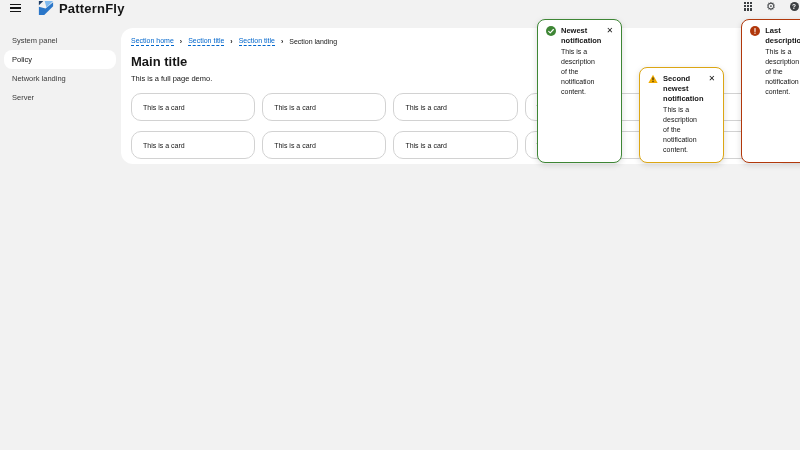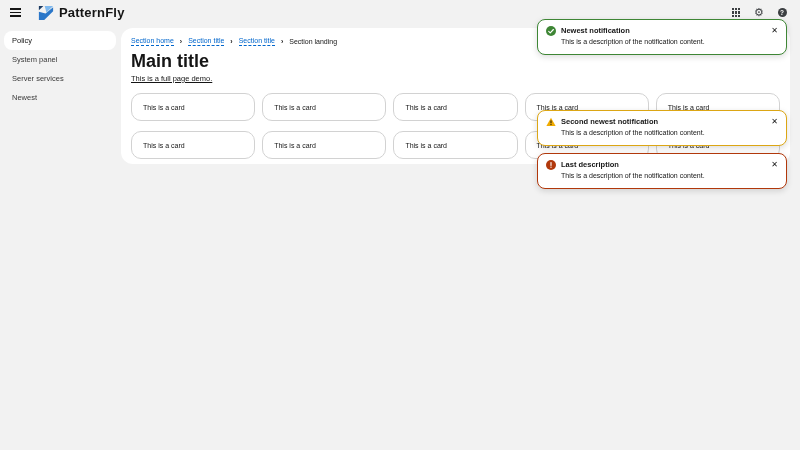--- a/index.html
+++ b/index.html
@@ -1,21 +1,21 @@
 <!DOCTYPE html>
 <html><head>
 <meta charset="utf-8">
 <style>
   * { margin:0; padding:0; box-sizing:border-box; font-family:"Liberation Sans", sans-serif; }
   html,body { width:800px; height:450px; }
   body { background:#f2f2f2; position:relative; overflow:hidden; color:#151515; }
 
   
   .masthead { position:absolute; top:0; left:0; width:800px; height:25px;
-              display:flex; align-items:center; padding:0 12px 0 10px; background:#f2f2f2; }
+              display:flex; align-items:flex-start; padding:0 0 0 10px; background:#f2f2f2; }
   .burger { width:16px; height:16px; border:0; background:none; cursor:pointer;
             display:flex; flex-direction:column; justify-content:center; gap:2px; }
   .burger span { display:block; width:11px; height:1.5px; background:#151515; }
   .brand { display:flex; align-items:center; gap:5px; margin-left:12px; }
   .brand svg { width:16px; height:16px; }
   .brand-text { font-size:13px; font-weight:700; letter-spacing:.2px; }
   .mast-spacer { flex:1; }
   .mast-toolbar { display:flex; align-items:center; gap:11px; }
   .icon-btn { border:0; background:none; cursor:pointer; width:12px; height:12px;
               display:flex; align-items:center; justify-content:center; color:#3c3f42; }
@@ -32,28 +32,28 @@
               color:#3a3a3a; border-radius:8px; cursor:pointer; }
   .nav-item.selected { background:#ffffff; color:#151515; }
 
   
   .panel { position:absolute; left:121px; top:28px; width:669px; height:136px;
            background:#ffffff; border-radius:12px; padding:9px 10px 10px 10px; overflow:hidden; }
   .breadcrumb { display:flex; align-items:center; gap:6px; font-size:7px; line-height:8px; margin-bottom:8px; }
   .bc-link { color:#0066cc; text-decoration:none; border-bottom:1px dashed #0066cc; cursor:pointer; }
   .bc-sep { color:#151515; font-size:7px; font-weight:700; }
   .bc-current { color:#151515; }
-  .page-title { font-size:18px; line-height:15px; font-weight:700; margin-top:4px; }
-  .page-subtitle { font-size:7.5px; line-height:9px; margin-top:5px;text-decoration:underline; }
+  .page-title { font-size:13px; line-height:15px; font-weight:700; margin-top:4px; }
+  .page-subtitle { font-size:7.5px; line-height:9px; margin-top:5px; }
   .card-grid { margin-top:10px; display:grid; grid-template-columns:repeat(5,1fr); gap:10px 7px; }
   .card { height:28px; background:#fff; border:1px solid #d2d2d2; border-radius:10px;
           display:flex; align-items:center; padding-left:11px; font-size:7px; }
 
   
-  .toasts { position:absolute; top:19px; right:13px; width:250px; display:flex; flex-direction:column; gap:7px; z-index:10;justify-content:space-between; }
+  .toasts { position:absolute; top:19px; right:13px; width:250px; display:flex; flex-direction:row; gap:17px; z-index:10;justify-content:space-between; }
   .alert { display:flex; gap:5px; background:#ffffff; border:1px solid; border-radius:8px;
            padding:6px 8px 7px 8px; box-shadow:0 2px 6px rgba(0,0,0,.14); }
   .alert.success { border-color:#3E8635; }
   .alert.warning { border-color:#DCA614;margin-top:48px; }
   .alert.danger  { border-color:#B1380B; }
   .alert-icon { flex:0 0 auto; width:10px; height:10px; margin-top:0; }
   .alert-icon svg { width:10px; height:10px; display:block; }
   .alert-body { flex:1; }
   .alert-title { font-size:7.5px; font-weight:700; line-height:10px; }
   .alert-desc { font-size:7px; line-height:10px; margin-top:1px; color:#151515; }
@@ -96,24 +96,24 @@
       <span class="gear-glyph">⚙</span>
     </button>
     <button class="icon-btn">
       <span class="help-glyph">?</span>
     </button>
   </div>
 </header>
 
 <nav class="sidebar">
   <ul class="nav-list">
+    <li class="nav-item">System panel</li>
     <li class="nav-item selected">Policy</li>
-    <li class="nav-item">System panel</li>
-    <li class="nav-item">Server services</li>
-    <li class="nav-item">Newest</li>
+    <li class="nav-item">Network landing</li>
+    <li class="nav-item">Server</li>
   </ul>
 </nav>
 
 <main class="panel">
   <nav class="breadcrumb">
     <a class="bc-link">Section home</a>
     <span class="bc-sep">›</span>
     <a class="bc-link">Section title</a>
     <span class="bc-sep">›</span>
     <a class="bc-link">Section title</a>

